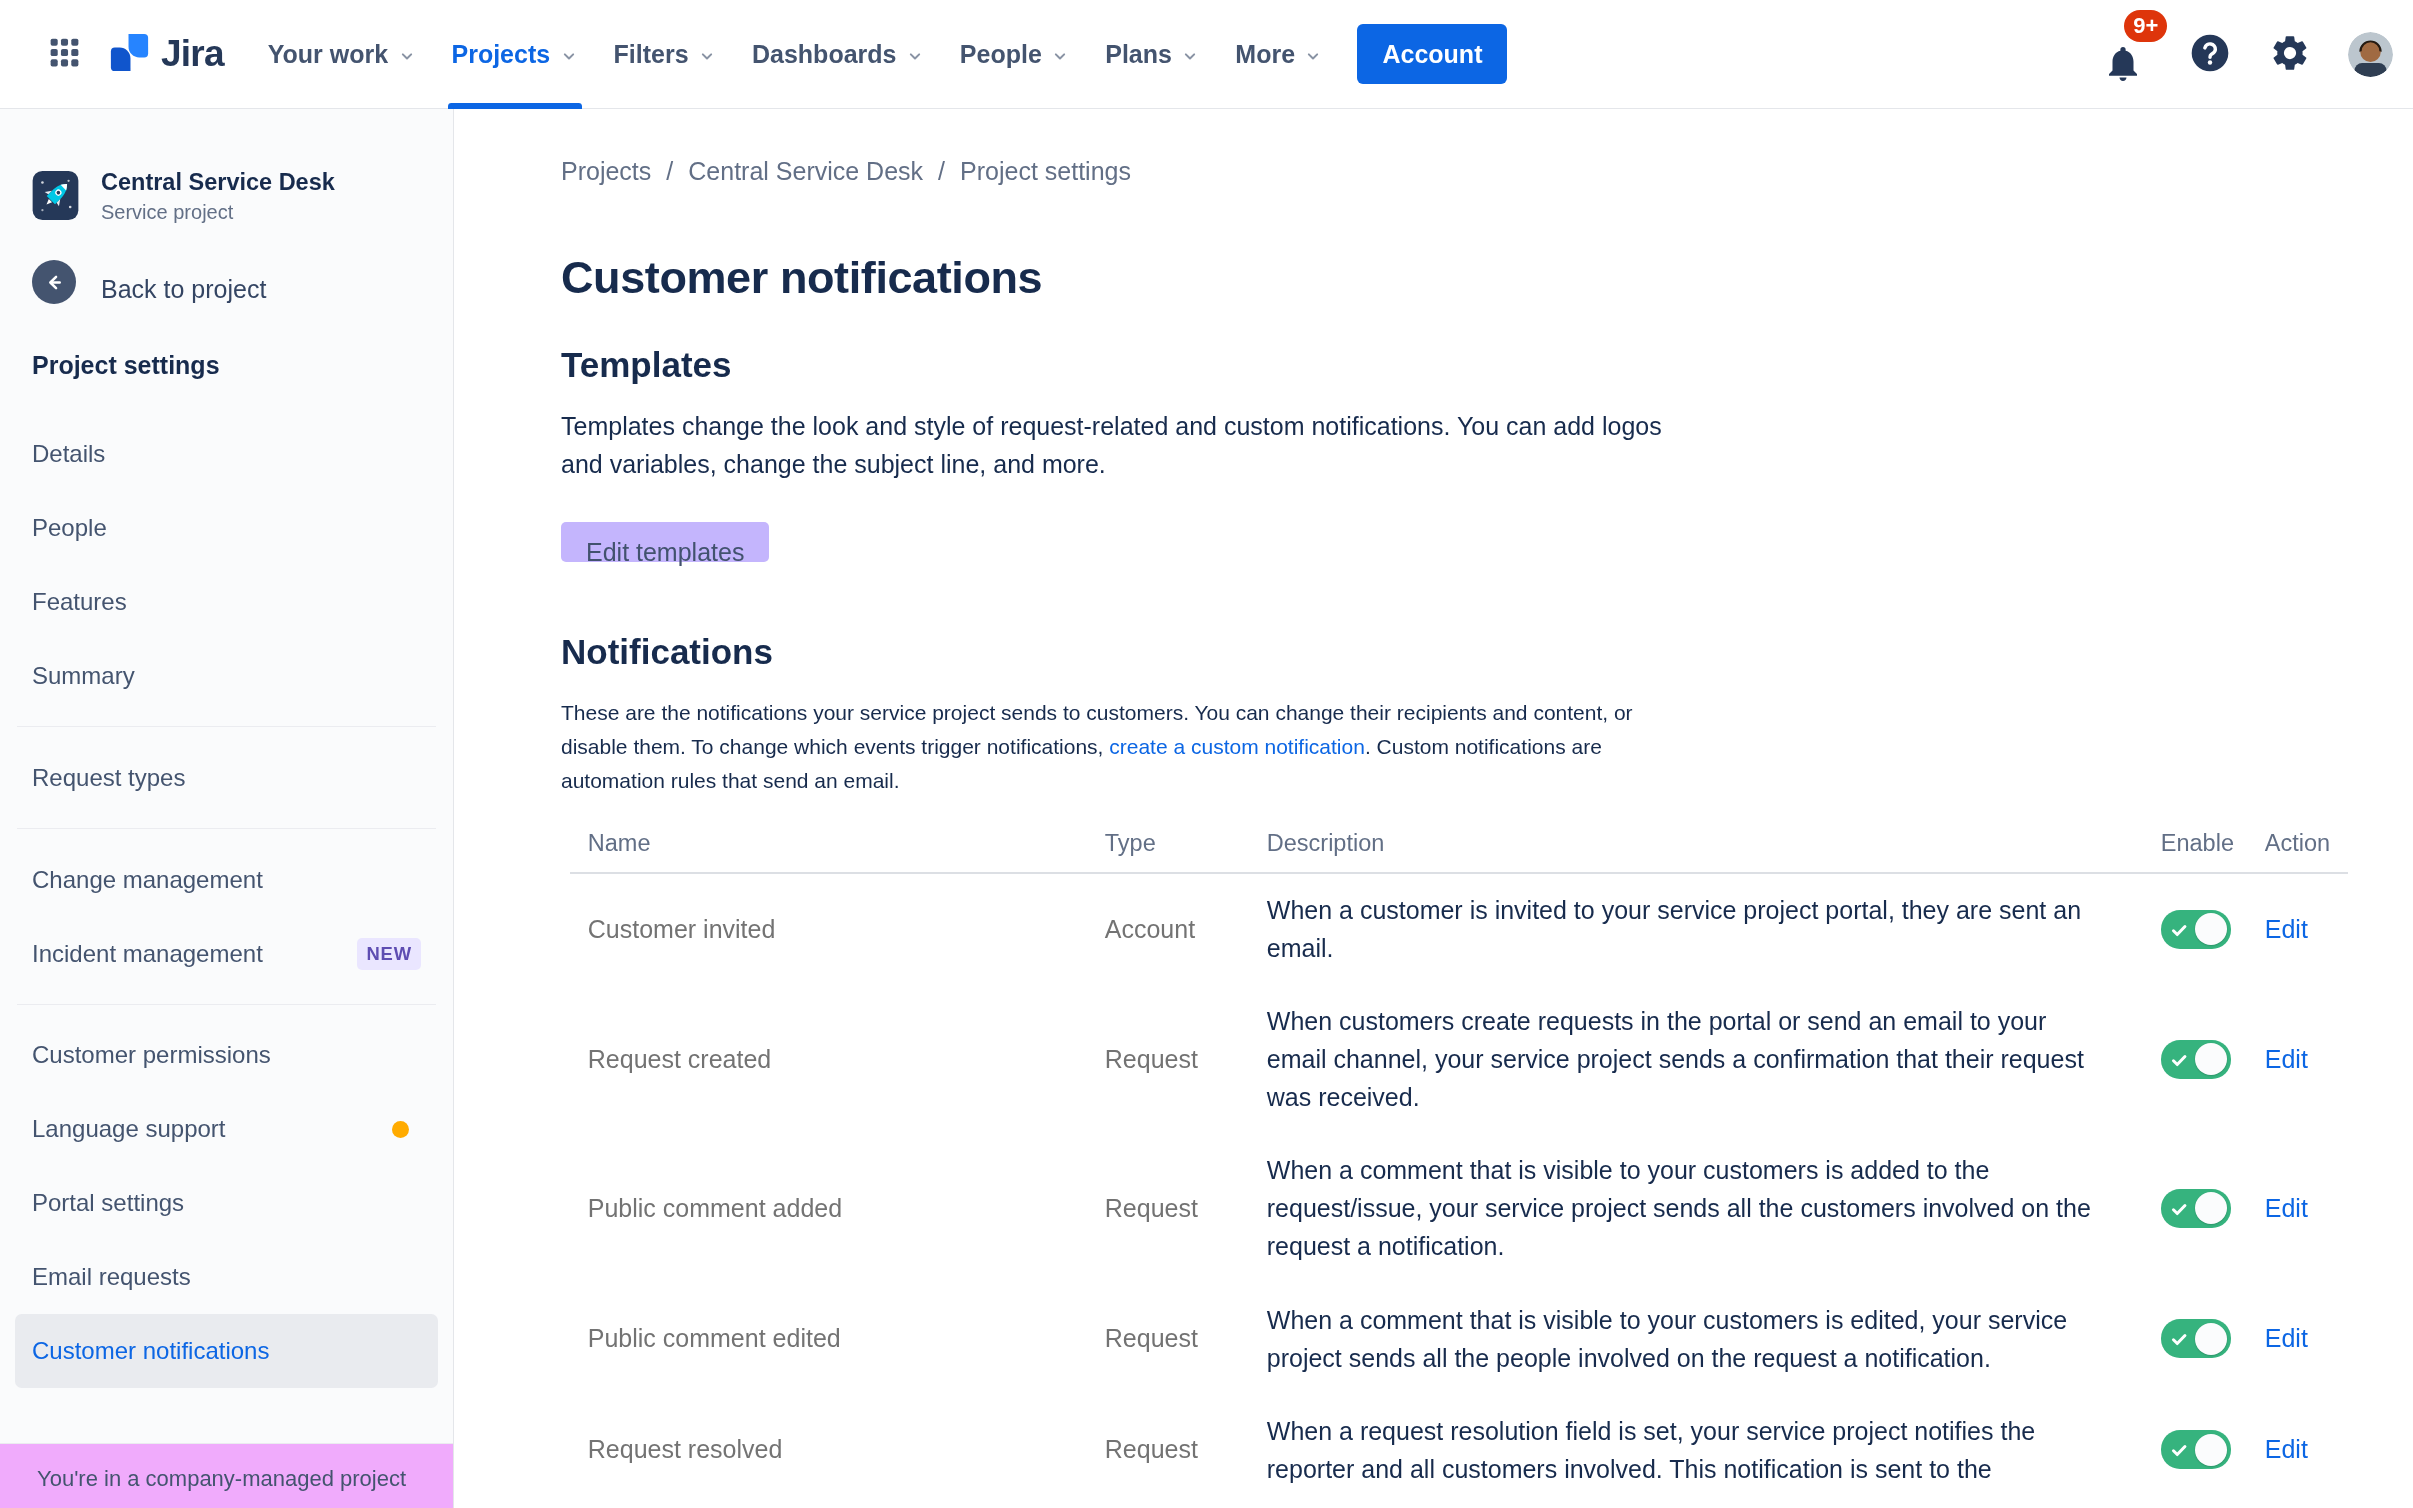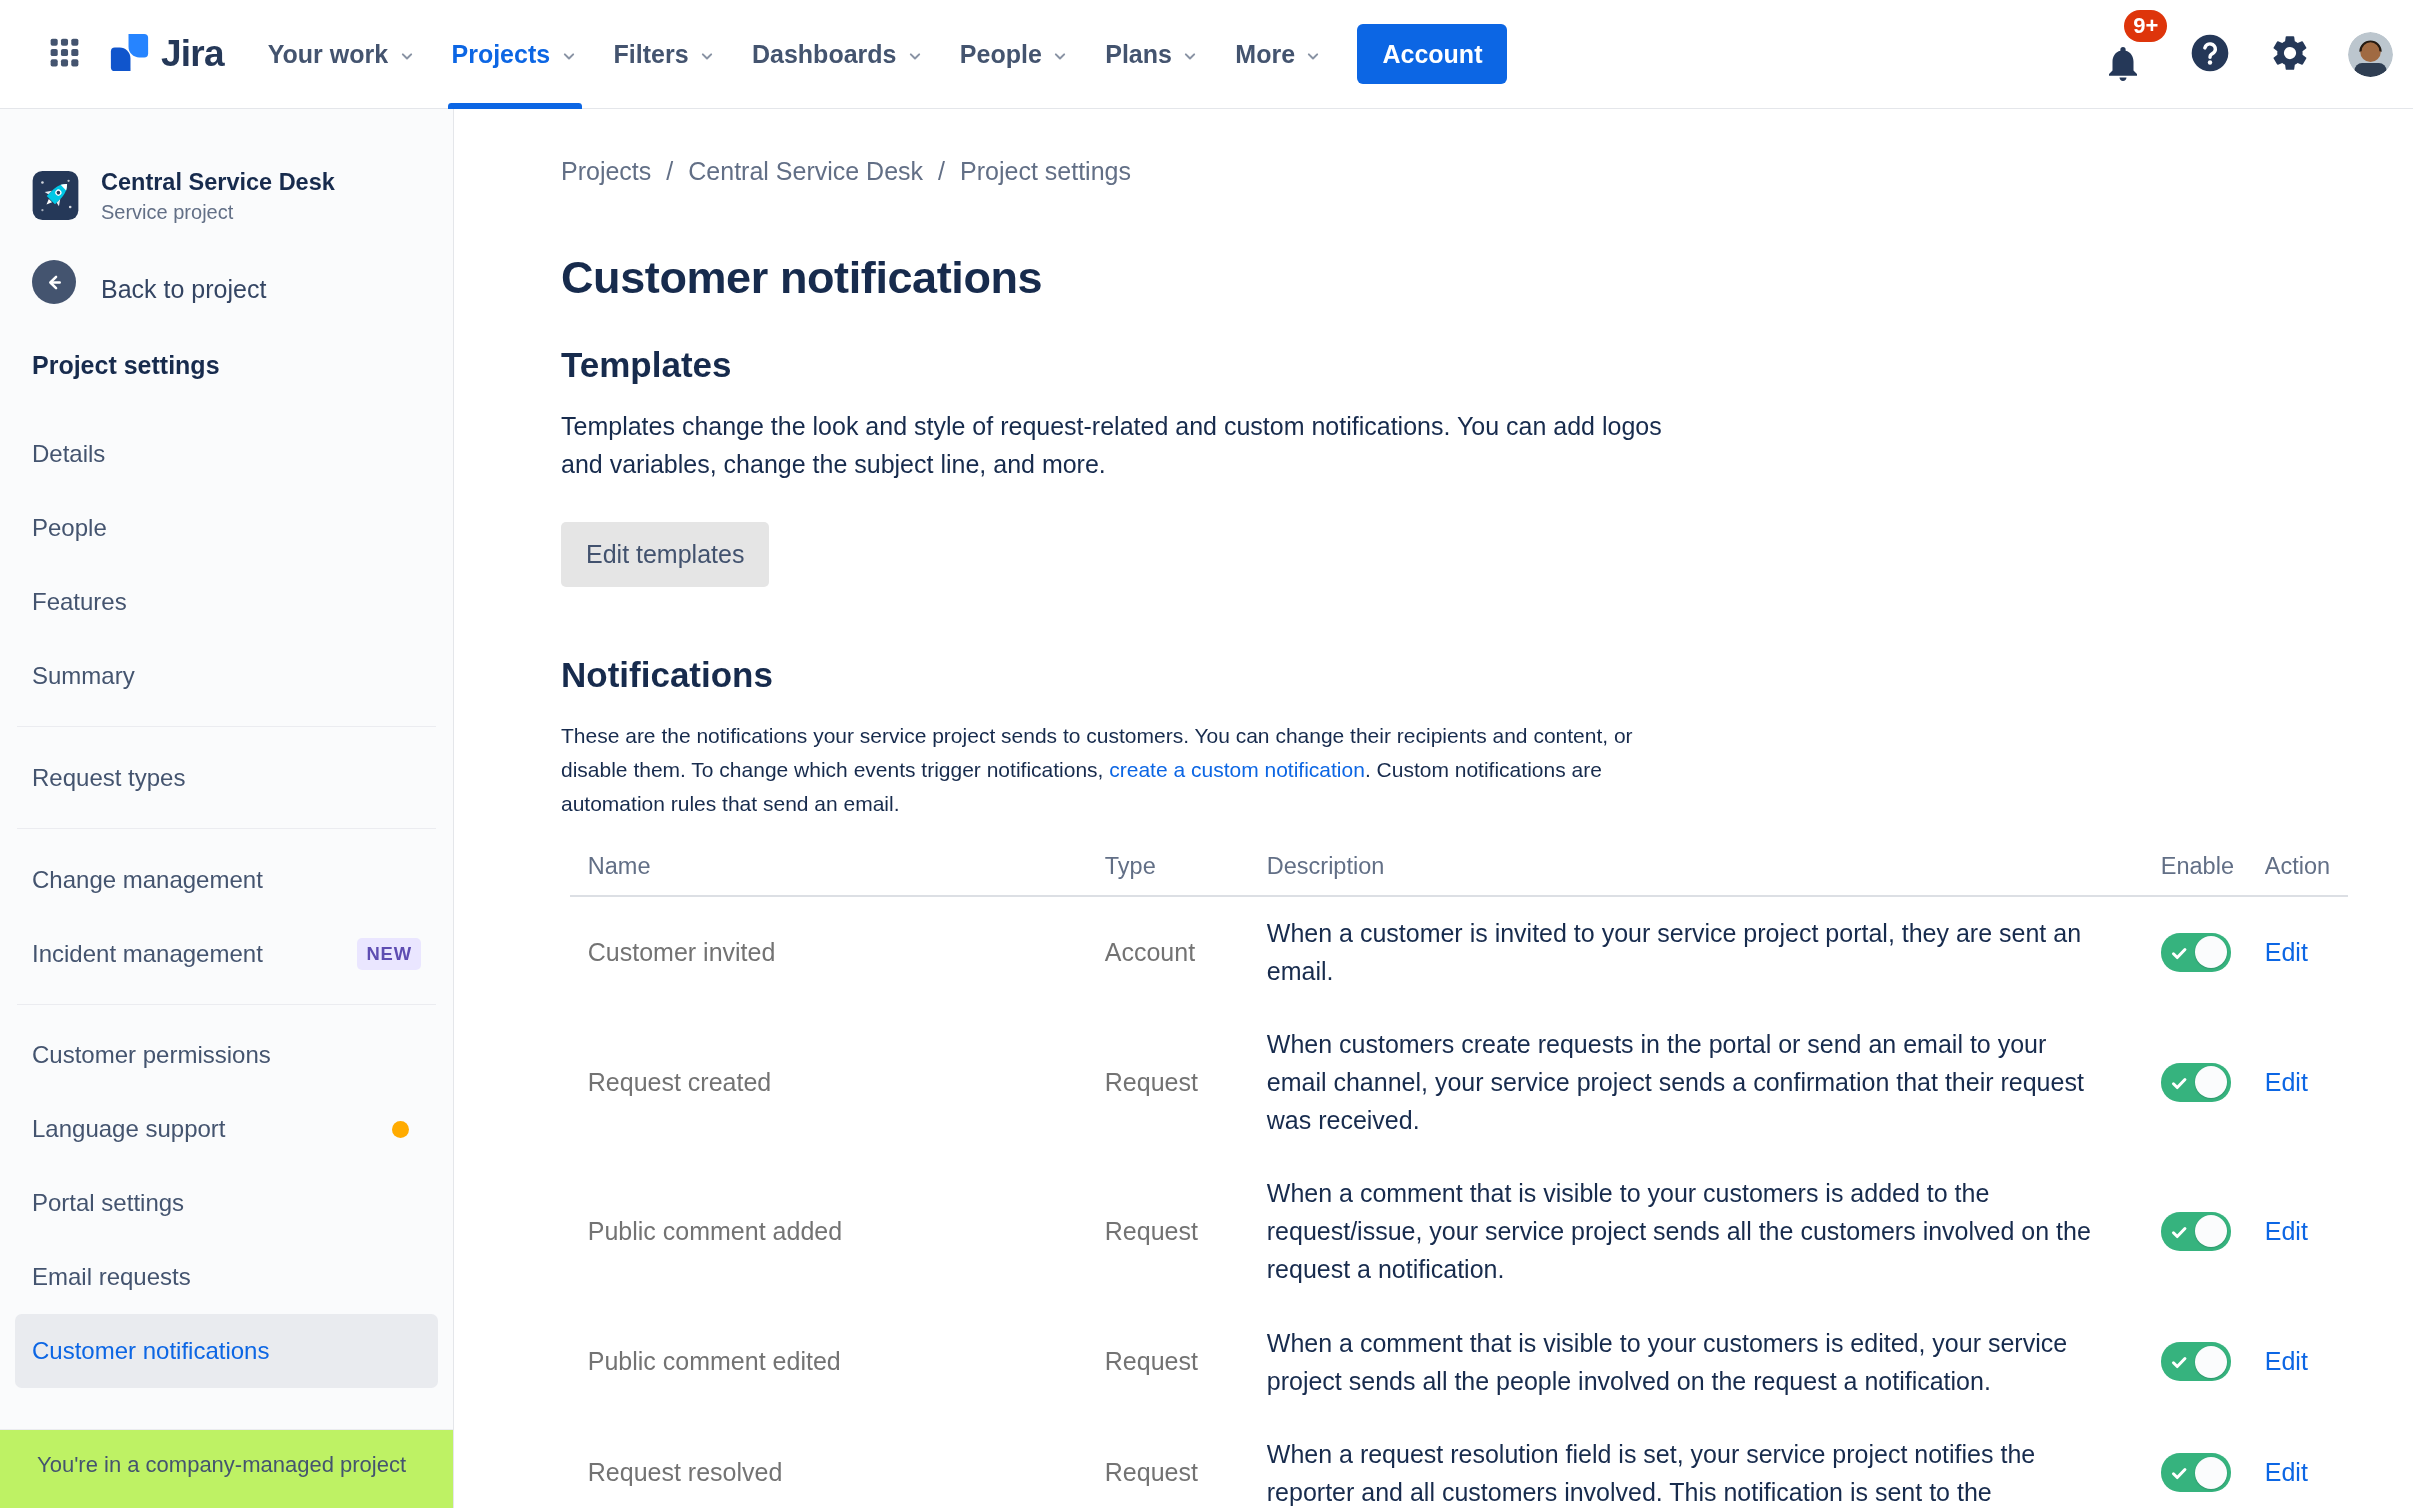--- a/index.html
+++ b/index.html
@@ -46,34 +46,34 @@
   .side-heading { font-size:25px; font-weight:bold; color:#172B4D; padding:0 32px; margin-top:47px; }
   .side-group { list-style:none; margin-top:0; }
   .side-group:first-of-type { margin-top:37px; }
   .side-item { height:74px; display:flex; align-items:center; padding:0 32px; font-size:24px;
     color:#44546F; cursor:pointer; }
   .side-item.selected { margin:0 15px; padding:0 17px; background:#E9EBEF; border-radius:6.7px; color:#0C66E4; }
   .side-divider { border:none; border-top:1.7px solid #EBECF0; margin:13.4px 17px; }
   .badge-new { margin-left:auto; font-size:18.4px; font-weight:bold; letter-spacing:0.8px;
     color:#5E4DB2; background:#EAE6FF; padding:5px 9.2px; border-radius:5px; }
   .dot-yellow { margin-left:auto; margin-right:11.7px; width:17px; height:17px; border-radius:50%; background:#FFAB00; }
-  .sidebar-footer { position:absolute; left:0; right:0; bottom:0; height:79px; border-top:1.7px solid #EBECF0;
-    padding:22px 0 0 37px; font-size:22px; color:#44546F; background:#bef264; }
+  .sidebar-footer { position:absolute; left:0; right:0; bottom:0; height:65px; border-top:1.7px solid #EBECF0;
+    padding:22px 0 0 37px; font-size:22px; color:#44546F; background:#f0abfc; }
 
   
   .main { position:absolute; top:109px; left:456px; right:0; bottom:0; background:#fff;
     padding:47px 34px 0 105px; overflow:hidden; }
   .breadcrumb { display:flex; align-items:center; font-size:25px; color:#626F86; line-height:30px; }
   .breadcrumb a { color:#626F86; text-decoration:none; cursor:pointer; }
   .crumb + .crumb::before { content:"/"; margin:0 15px; color:#626F86; }
   .page-title { margin-top:64px; font-size:45px; line-height:55px; font-weight:bold; color:#172B4D; letter-spacing:-0.4px; }
   .sec-heading { font-size:35px; font-weight:bold; color:#172B4D; }
   .tpl-heading { margin-top:40px; }
   .tpl-desc { margin-top:22px; font-size:25px; line-height:38px; max-width:1140px; color:#172B4D; }
-  .tpl-btn { margin-top:39px; height:65px; padding:16px 25px; background:#e5e5e5; border:none; border-radius:5px;
+  .tpl-btn { margin-top:39px; height:40px; padding:16px 25px; background:#c4b5fd; border:none; border-radius:5px;
     font-size:25px; color:#42526E; cursor:pointer; font-family:inherit; }
   .ntf-heading { margin-top:68px; }
   .ntf-desc { margin-top:23.5px; font-size:21px; line-height:34px; max-width:1131px; color:#172B4D; }
   .ntf-desc a { color:#0C66E4; text-decoration:none; cursor:pointer; }
 
   .ntable { margin-left:9.2px; margin-top:32px; width:1778px; }
   .thead { display:grid; grid-template-columns:517px 162px 894px 104px 1fr; align-items:end;
     padding:0 0 15px 17.6px; border-bottom:2.5px solid #DCDFE4; font-size:23.5px; color:#626F86;margin-top:32px; }
   .trow { display:grid; grid-template-columns:517px 162px 894px 104px 1fr; align-items:center;
     padding:17.6px 0 17.6px 17.6px; }

